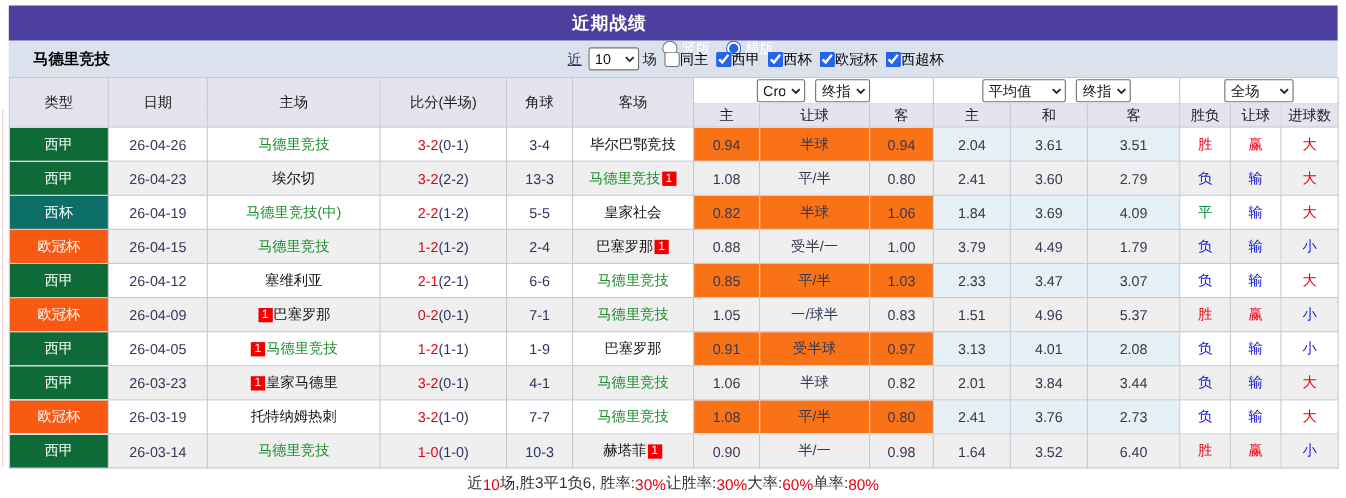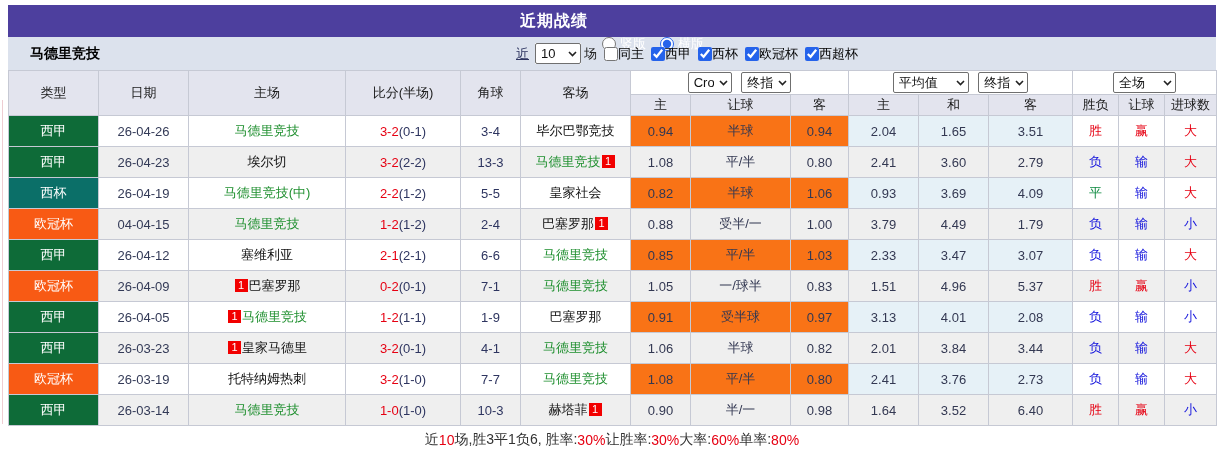--- a/index.html
+++ b/index.html
@@ -206,21 +206,21 @@
           <td class="league" style="background: rgb(14, 107, 56);">西甲</td>
           <td class="date">26-04-26</td>
           <td class="team"><span class="tname green">马德里竞技</span></td>
           <td class="score"><span class="ft">3-2</span><span class="ht">(0-1)</span></td>
           <td class="corner">3-4</td>
           <td class="team"><span class="tname">毕尔巴鄂竞技</span></td>
           <td class="odd1">0.94</td>
           <td class="odd1">半球</td>
           <td class="odd1">0.94</td>
           <td class="odd2">2.04</td>
-          <td class="odd2">1.65</td>
+          <td class="odd2">3.61</td>
           <td class="odd2">3.51</td>
           <td class="out c-red">胜</td>
           <td class="out c-red">赢</td>
           <td class="out c-red">大</td>
         </tr>
         <tr class="alt">
           <td class="league" style="background: rgb(14, 107, 56);">西甲</td>
           <td class="date">26-04-23</td>
           <td class="team"><span class="tname">埃尔切</span></td>
           <td class="score"><span class="ft">3-2</span><span class="ht">(2-2)</span></td>
@@ -239,30 +239,30 @@
         <tr>
           <td class="league" style="background: rgb(11, 111, 104);">西杯</td>
           <td class="date">26-04-19</td>
           <td class="team"><span class="tname green">马德里竞技(中)</span></td>
           <td class="score"><span class="ft">2-2</span><span class="ht">(1-2)</span></td>
           <td class="corner">5-5</td>
           <td class="team"><span class="tname">皇家社会</span></td>
           <td class="odd1">0.82</td>
           <td class="odd1">半球</td>
           <td class="odd1">1.06</td>
-          <td class="odd2">0.93</td>
+          <td class="odd2">1.84</td>
           <td class="odd2">3.69</td>
           <td class="odd2">4.09</td>
           <td class="out c-green">平</td>
           <td class="out c-blue">输</td>
           <td class="out c-red">大</td>
         </tr>
         <tr class="alt">
           <td class="league" style="background: rgb(248, 90, 20);">欧冠杯</td>
-          <td class="date">04-04-15</td>
+          <td class="date">26-04-15</td>
           <td class="team"><span class="tname green">马德里竞技</span></td>
           <td class="score"><span class="ft">1-2</span><span class="ht">(1-2)</span></td>
           <td class="corner">2-4</td>
           <td class="team"><span class="tname">巴塞罗那</span><span class="badge">1</span></td>
           <td class="odd1">0.88</td>
           <td class="odd1">受半/一</td>
           <td class="odd1">1.00</td>
           <td class="odd2">3.79</td>
           <td class="odd2">4.49</td>
           <td class="odd2">1.79</td>

